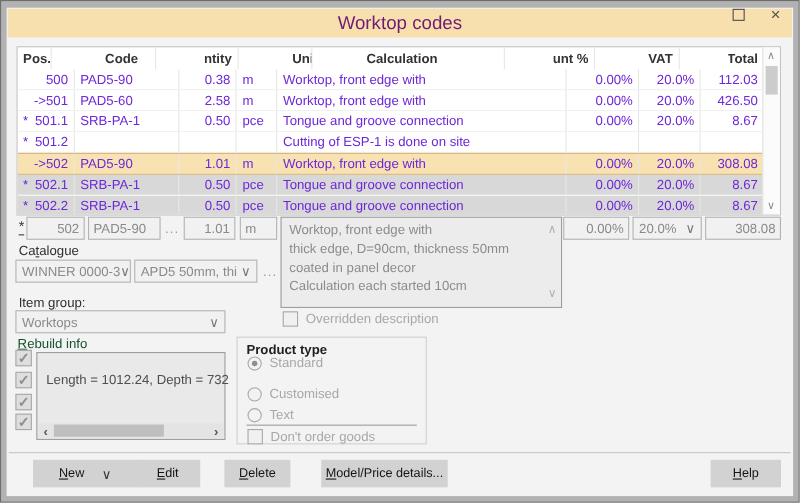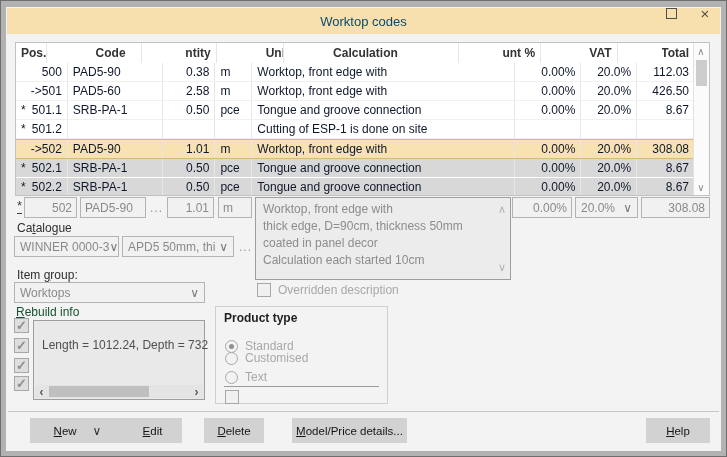--- a/index.html
+++ b/index.html
@@ -4,30 +4,30 @@
 <style>
   html,body{margin:0;padding:0;background:#d9d9d9;}
   #screen{position:relative;width:727px;height:457px;font-family:"Liberation Sans",sans-serif;overflow:hidden;
           -webkit-font-smoothing:antialiased;}
   
   .frame{position:absolute;inset:0;background:#b2b2b2;border:1px solid #6e6e6e;box-sizing:border-box;}
   .content{position:absolute;left:6px;top:7px;right:6px;bottom:6px;background:#f3f3f3;}
   
   .titlebar{position:absolute;left:7px;top:8px;width:713px;height:26px;background:#f7dfae;
             display:flex;align-items:center;justify-content:center;}
-  .title{font-size:13px;color:#0c4a6e;}
+  .title{font-size:17px;color:#701a75;}
   .win-btn{position:absolute;top:5px;width:22px;height:17px;display:flex;align-items:center;justify-content:center;}
   .max-glyph{width:9px;height:9px;border:1px solid #4e4e4e;}
   .close-glyph{font-size:15px;color:#4e4e4e;line-height:1;}
   
   .tbl{position:absolute;left:15px;top:42px;width:695px;height:154px;background:#ffffff;
        border:1px solid #c2c2c2;box-sizing:border-box;overflow:hidden;}
   .hdr,.row{display:flex;width:678px;box-sizing:border-box;}
   .hdr{height:20px;align-items:center;font-weight:bold;color:#333;gap:44px;}
-  .row{height:19px;align-items:center;color:#0f172a;border-bottom:1px solid #f0f0f0;text-align:right;}
+  .row{height:19px;align-items:center;color:#6d28d9;border-bottom:1px solid #f0f0f0;text-align:right;}
   .row.sel{background:#f9e2b2;border-top:1px solid #d8b87c;border-bottom:1px solid #d8b87c;height:20px;}
   .row.gray{background:#d8d8d8;border-bottom:1px solid #ffffff;}
   .cell{font-size:12px;padding:0 5px;box-sizing:border-box;border-right:1px solid #e6e6e6;height:100%;
         display:flex;align-items:center;overflow:hidden;white-space:nowrap;}
   .cell.r{justify-content:flex-end;}
   .c-pos{width:52px;}
   .c-pos.data{justify-content:space-between;}
   .c-code{width:95px;}
   .c-qty{width:53px;}
   .c-unit{width:37px;}
@@ -280,35 +280,36 @@
     <span class="txt">Length = 1012.24, Depth = 732</span>
     <div class="hscroll">
       <span class="hs-btn hs-left">‹</span>
       <span class="hs-thumb"></span>
       <span class="hs-btn hs-right">›</span>
     </div>
   </div>
 
   <div class="gbox">
     <span class="gtitle">Product type</span>
-    <div class="cbrow radio-row" style="top:32px;">
+    <div class="cbrow radio-row" style="top:16px;">
       <span class="radio sel"></span>
       <span>Standard</span>
     </div>
     <div class="cbrow radio-row" style="top:44px;">
       <span class="radio"></span>
       <span>Customised</span>
     </div>
     <div class="cbrow radio-row" style="top:63px;">
       <span class="radio"></span>
       <span>Text</span>
     </div>
     <div class="gline"></div>
     <div class="cbrow radio-row" style="top:83px;">
       <span class="cb"></span>
+      <span>Don't order goods</span>
     </div>
   </div>
 
   <div class="sep"></div>
   <div class="btn" style="left:30px;width:95px;">
     <span><span class="key">N</span><span>ew</span></span>
     <span class="chev">∨</span>
   </div>
   <div class="btn" style="left:123px;width:59px;">
     <span><span class="key">E</span><span>dit</span></span>

